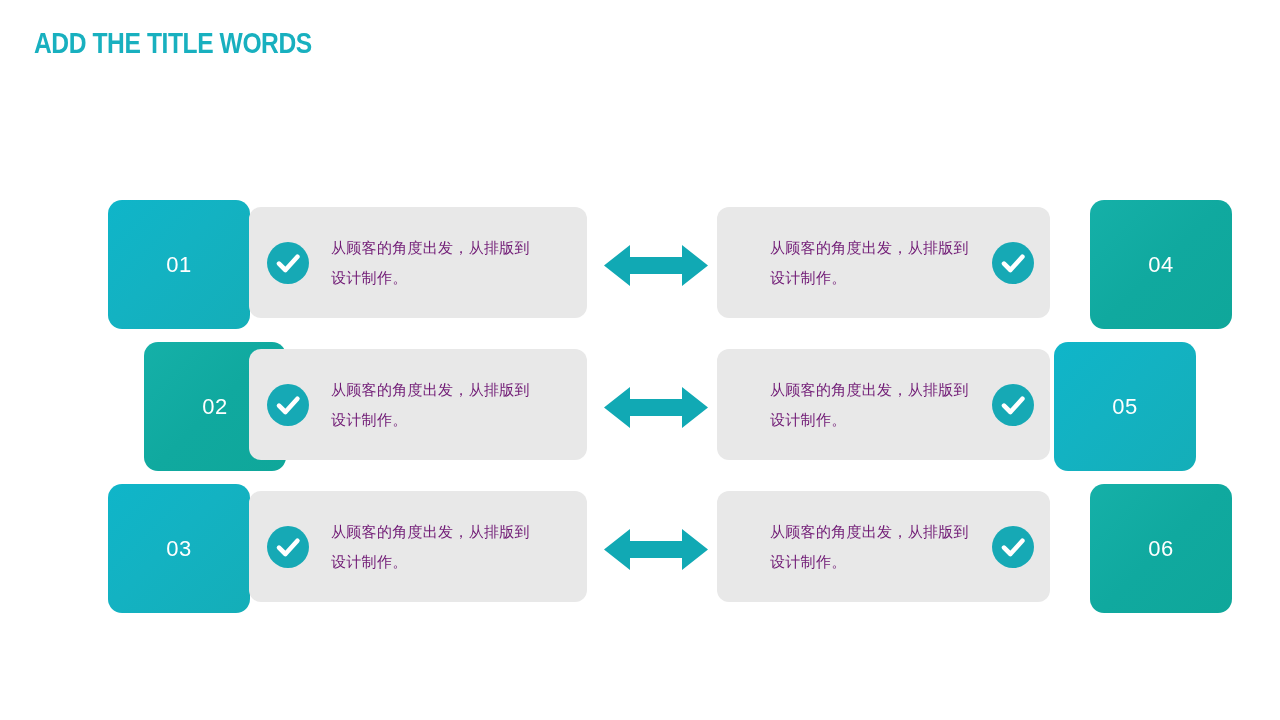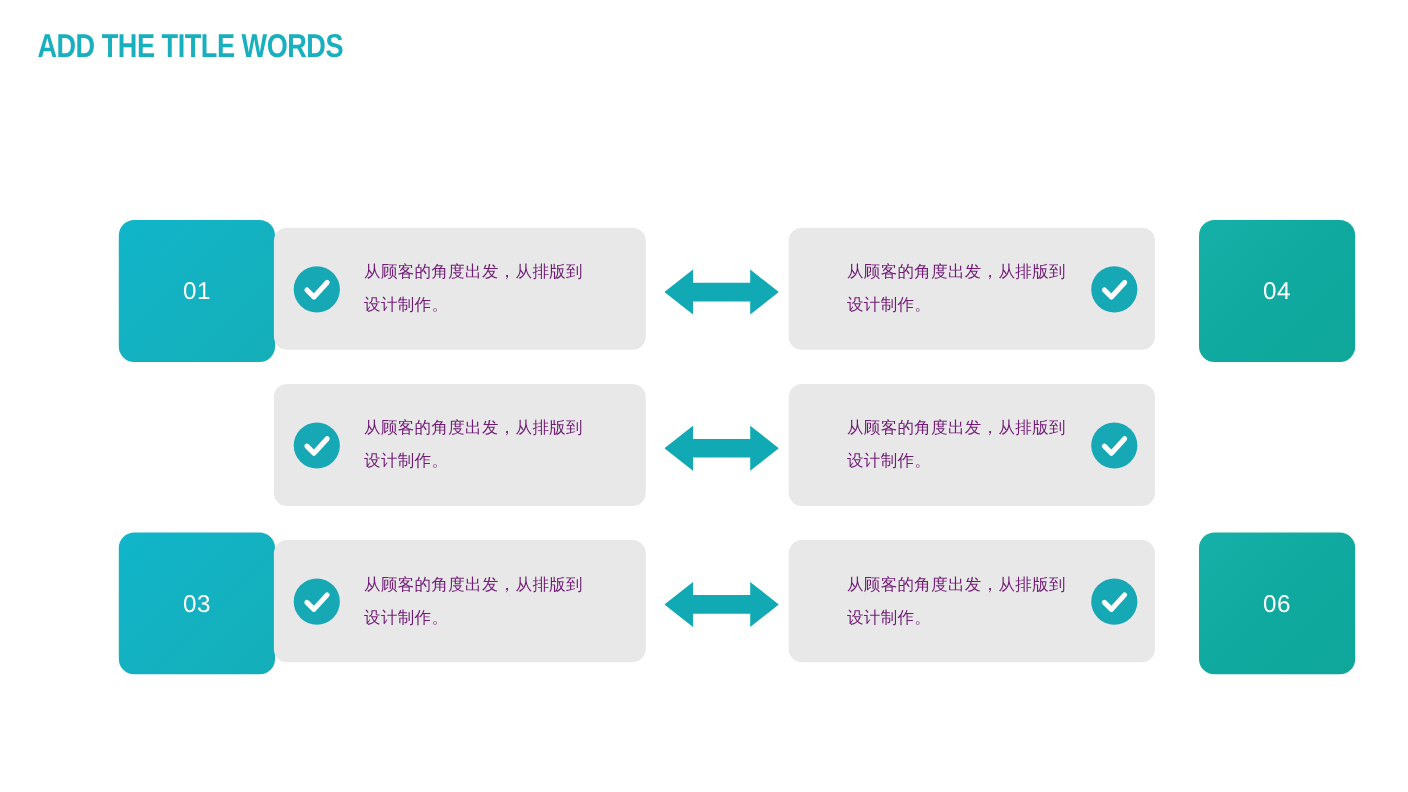--- a/index.html
+++ b/index.html
@@ -170,20 +170,23 @@
       <span class="panel-text">从顾客的角度出发，从排版到设计制作。</span>
     </div>
 
     <div class="tile tile-right tone-green">
       <span>04</span>
     </div>
   </div>
 
   <div class="row row-1">
 
+    <div class="tile tile-left tone-green">
+      <span>02</span>
+    </div>
 
     <div class="panel panel-left">
       <span class="check-icon">
         <svg width="42" height="42" viewBox="0 0 42 42">
             <path d="M12 21.6 L18.4 28 L30.4 14.8" stroke="#ffffff" stroke-width="4.6" stroke-linecap="round" stroke-linejoin="round" fill="none"></path>
           </svg>
       </span>
       <span class="panel-text">从顾客的角度出发，从排版到设计制作。</span>
     </div>
 
@@ -195,20 +198,23 @@
 
     <div class="panel panel-right">
       <span class="check-icon">
         <svg width="42" height="42" viewBox="0 0 42 42">
             <path d="M12 21.6 L18.4 28 L30.4 14.8" stroke="#ffffff" stroke-width="4.6" stroke-linecap="round" stroke-linejoin="round" fill="none"></path>
           </svg>
       </span>
       <span class="panel-text">从顾客的角度出发，从排版到设计制作。</span>
     </div>
 
+    <div class="tile tile-right tone-cyan">
+      <span>05</span>
+    </div>
   </div>
 
   <div class="row row-2">
 
     <div class="tile tile-left tone-cyan">
       <span>03</span>
     </div>
 
     <div class="panel panel-left">
       <span class="check-icon">

